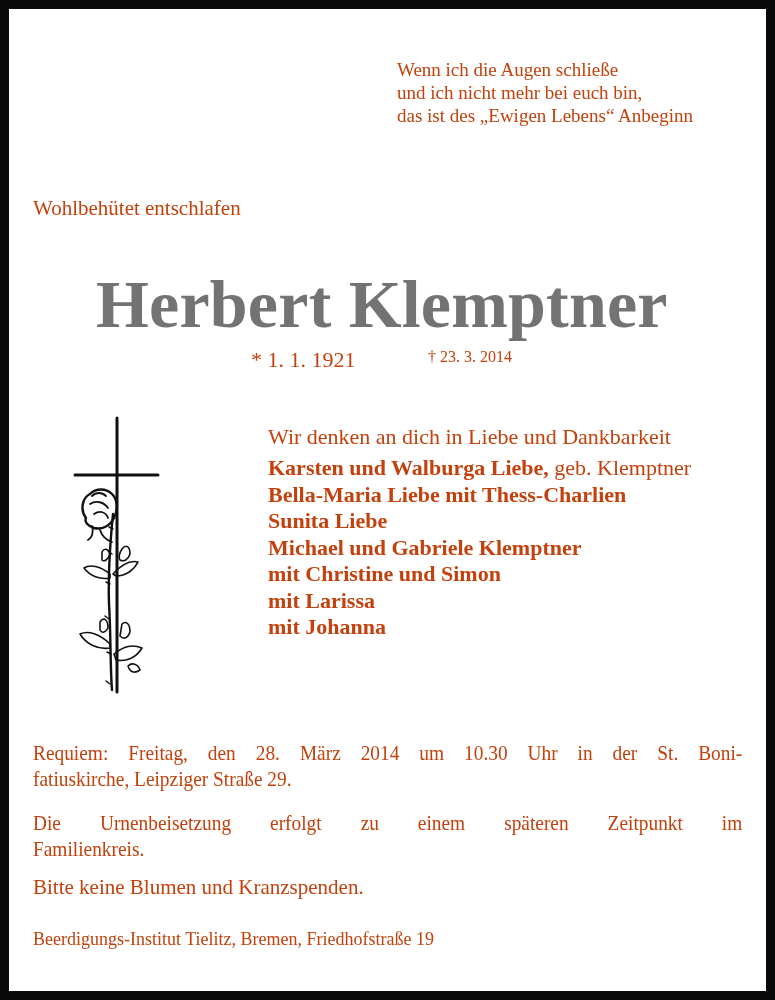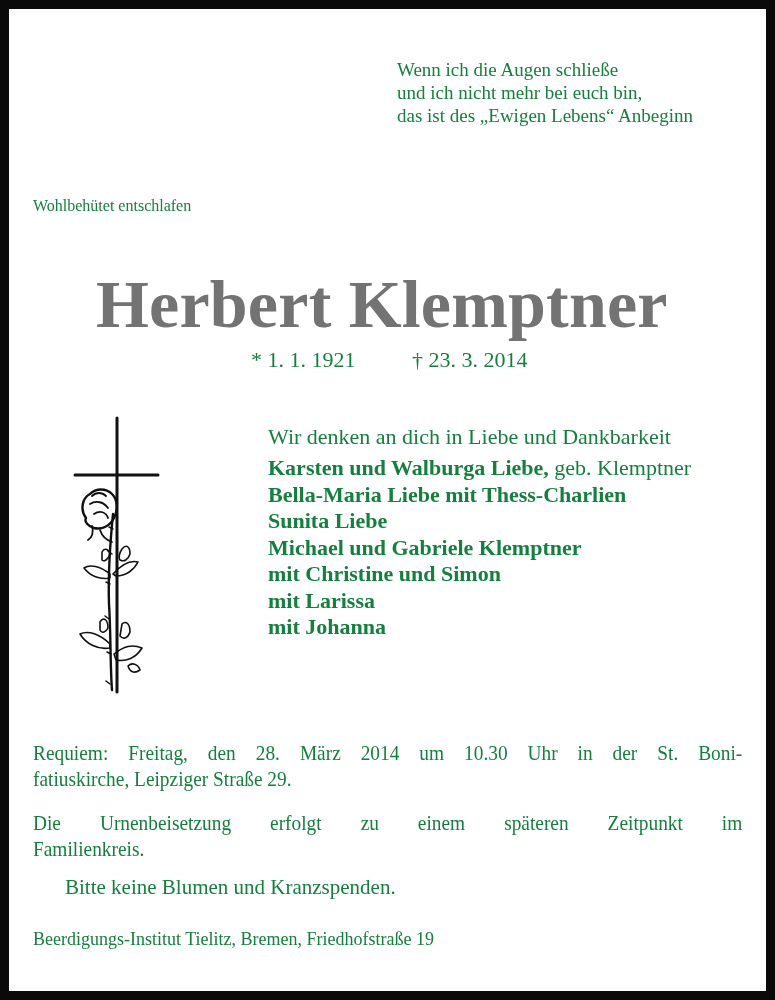--- a/index.html
+++ b/index.html
@@ -2,39 +2,39 @@
 <html><head>
 <meta charset="utf-8">
 <style>
   html, body { margin: 0; padding: 0; background: #ffffff; }
   body { width: 775px; height: 1000px; position: relative; overflow: hidden; }
   .frame {
     position: absolute; left: 0; top: 0; width: 775px; height: 1000px;
     box-sizing: border-box; border-style: solid; border-color: #0a0a0a;
     border-width: 9px 9px 9px 9px; background: #fff;
   }
-  .t { position: absolute; font-family: "Liberation Serif", "DejaVu Serif", serif; color: #15803d; white-space: nowrap; line-height: 1; }
+  .t { position: absolute; font-family: "Liberation Serif", "DejaVu Serif", serif; color: #c2410c; white-space: nowrap; line-height: 1; }
   .poem { left: 397px; top: 58px; font-size: 19px; line-height: 23px; }
   .poem div { height: 23px; }
-  .intro { left: 33px; top: 198px; font-size: 16px; }
+  .intro { left: 33px; top: 198px; font-size: 21px; }
   .name { left: 96px; top: 270px; font-size: 68px; font-weight: bold; letter-spacing: 0.2px; color: #737373; }
   .born { left: 227px; top: 349px; font-size: 22px; margin-left: 24px; }
-  .died { left: 412px; top: 349px; font-size: 22px; }
+  .died { left: 428px; top: 349px; font-size: 16px; }
   .family { left: 229px; top: 424px; font-size: 22px; line-height: 26.5px; margin-left: 39px; }
   .family .row { height: 26.5px; }
   .family .b { font-weight: bold; }
   .family .n { font-weight: normal; }
   .family .lead { margin-bottom: 4px; height: 27px; }
   .para { left: 33px; font-size: 22px; line-height: 26px; width: 708px; white-space: normal; }
   .para .ln { display: block; height: 26px; white-space: nowrap; }
   .cond { transform: scaleX(0.88); transform-origin: 0 0; }
   .requiem { top: 740px; }
   .urnen { top: 810px; }
   .just { text-align: justify; text-align-last: justify; width: 806px; }
-  .bitte { left: 33px; top: 877px; font-size: 21px; margin-left: 32px; }
+  .bitte { left: 33px; top: 877px; font-size: 21px; }
   .inst { left: 33px; top: 930px; font-size: 18px; }
   .emblem { position: absolute; left: 70px; top: 414px; width: 100px; height: 284px; }
 </style>
 </head>
 <body>
 
 <div class="frame"></div>
 
 <div class="t poem">
   <div>Wenn ich die Augen schließe</div>

